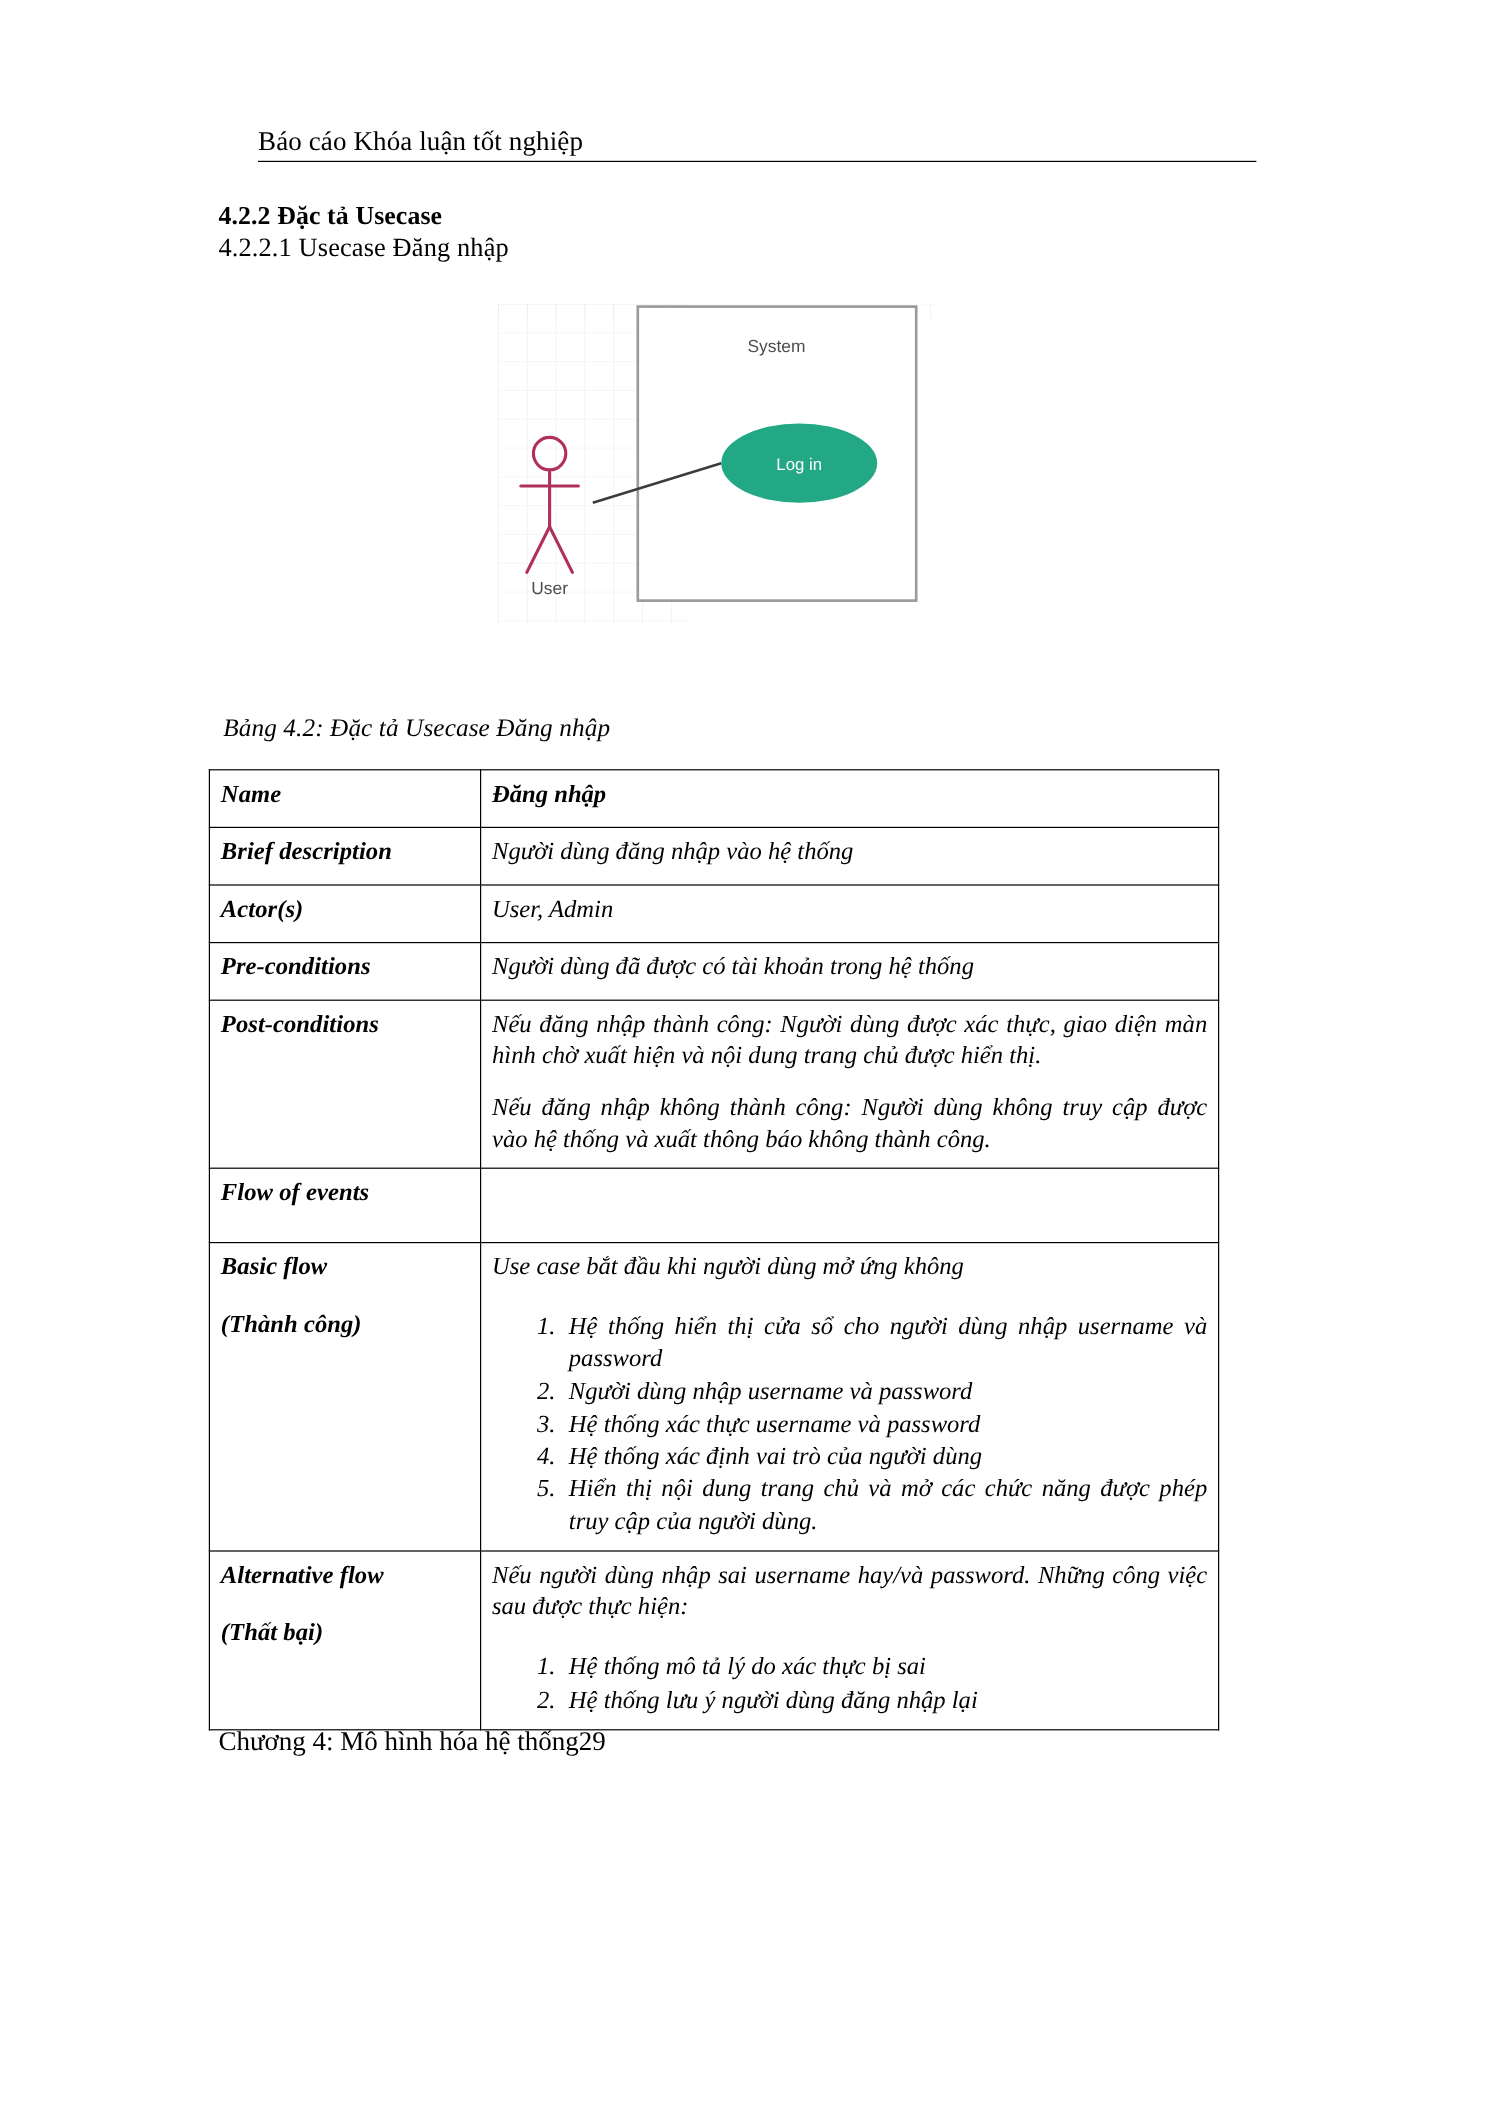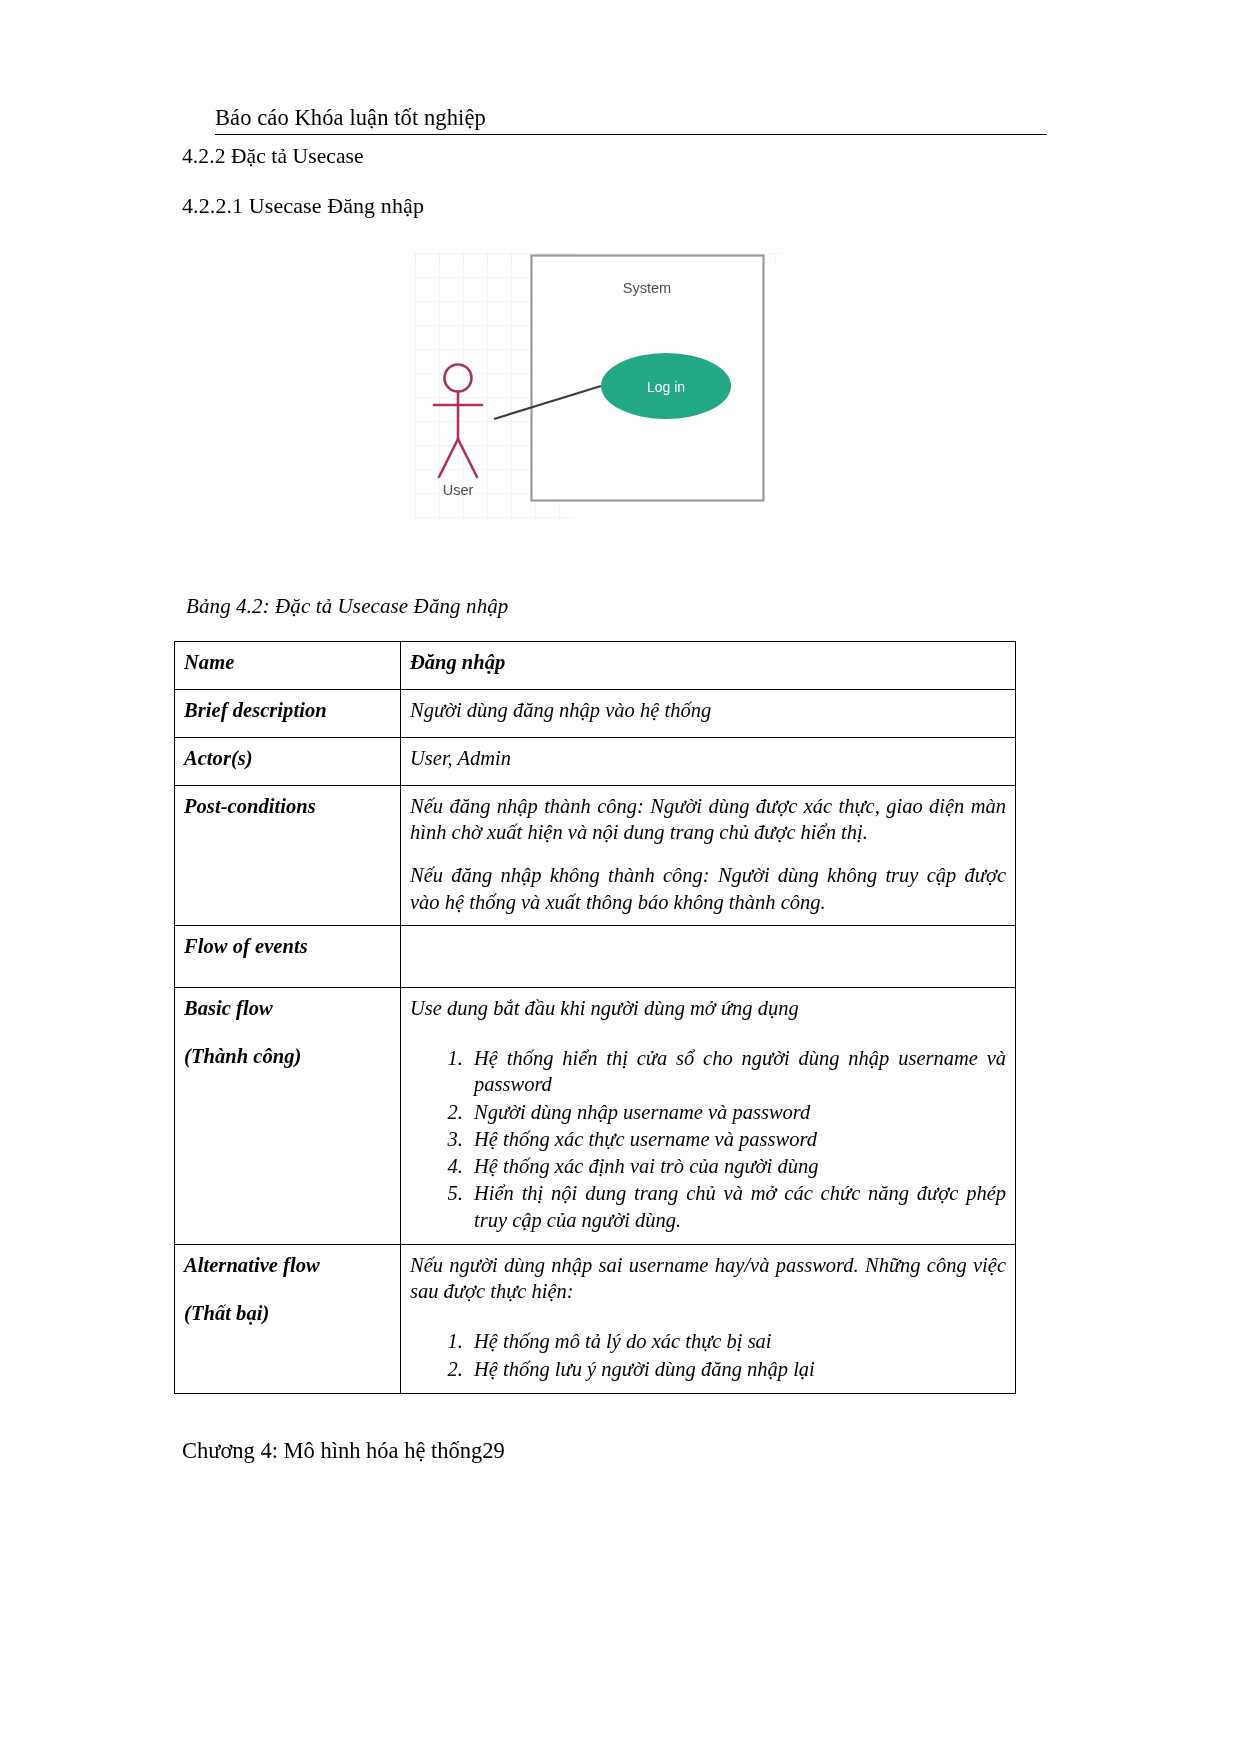--- a/index.html
+++ b/index.html
@@ -34,23 +34,23 @@
   .running-header-text {
     font-size: 22.5px;
     line-height: 1.1;
     letter-spacing: 0.1px;
   }
 
   
   .h-sub {
     position: absolute;
     left: 182px;
-    top: 144px;
+    top: 168px;
     font-size: 21.5px;
-    font-weight: normal;
+    font-weight: bold;
     letter-spacing: 0.1px;
   }
   .h-subsub {
     position: absolute;
     left: 182px;
     top: 193px;
     font-size: 22px;
     letter-spacing: 0.1px;
   }
 
@@ -203,41 +203,47 @@
         </td>
       </tr>
 
       <tr class="row-tall">
         <td class="label">Actor(s)</td>
         <td class="value">
           <p class="cell-para">User, Admin</p>
         </td>
       </tr>
 
+      <tr class="row-tall">
+        <td class="label">Pre-conditions</td>
+        <td class="value">
+          <p class="cell-para">Người dùng đã được có tài khoản trong hệ thống</p>
+        </td>
+      </tr>
 
       <tr>
         <td class="label">Post-conditions</td>
         <td class="value">
           <p class="cell-para">Nếu đăng nhập thành công: Người dùng được xác thực, giao diện màn hình chờ xuất hiện và nội dung trang chủ được hiển thị.</p>
           <p class="cell-para">Nếu đăng nhập không thành công: Người dùng không truy cập được vào hệ thống và xuất thông báo không thành công.</p>
         </td>
       </tr>
 
       <tr class="row-empty">
         <td class="label">Flow of events</td>
         <td class="value"></td>
       </tr>
 
       <tr>
         <td class="label">
           <span>Basic flow</span>
           <span class="label-sub">(Thành công)</span>
         </td>
         <td class="value">
-          <p class="cell-para">Use dung bắt đầu khi người dùng mở ứng dụng</p>
+          <p class="cell-para">Use case bắt đầu khi người dùng mở ứng không</p>
           <ol class="flow-list">
             <li>Hệ thống hiển thị cửa sổ cho người dùng nhập username và password</li>
             <li>Người dùng nhập username và password</li>
             <li>Hệ thống xác thực username và password</li>
             <li>Hệ thống xác định vai trò của người dùng</li>
             <li>Hiển thị nội dung trang chủ và mở các chức năng được phép truy cập của người dùng.</li>
           </ol>
         </td>
       </tr>
 

